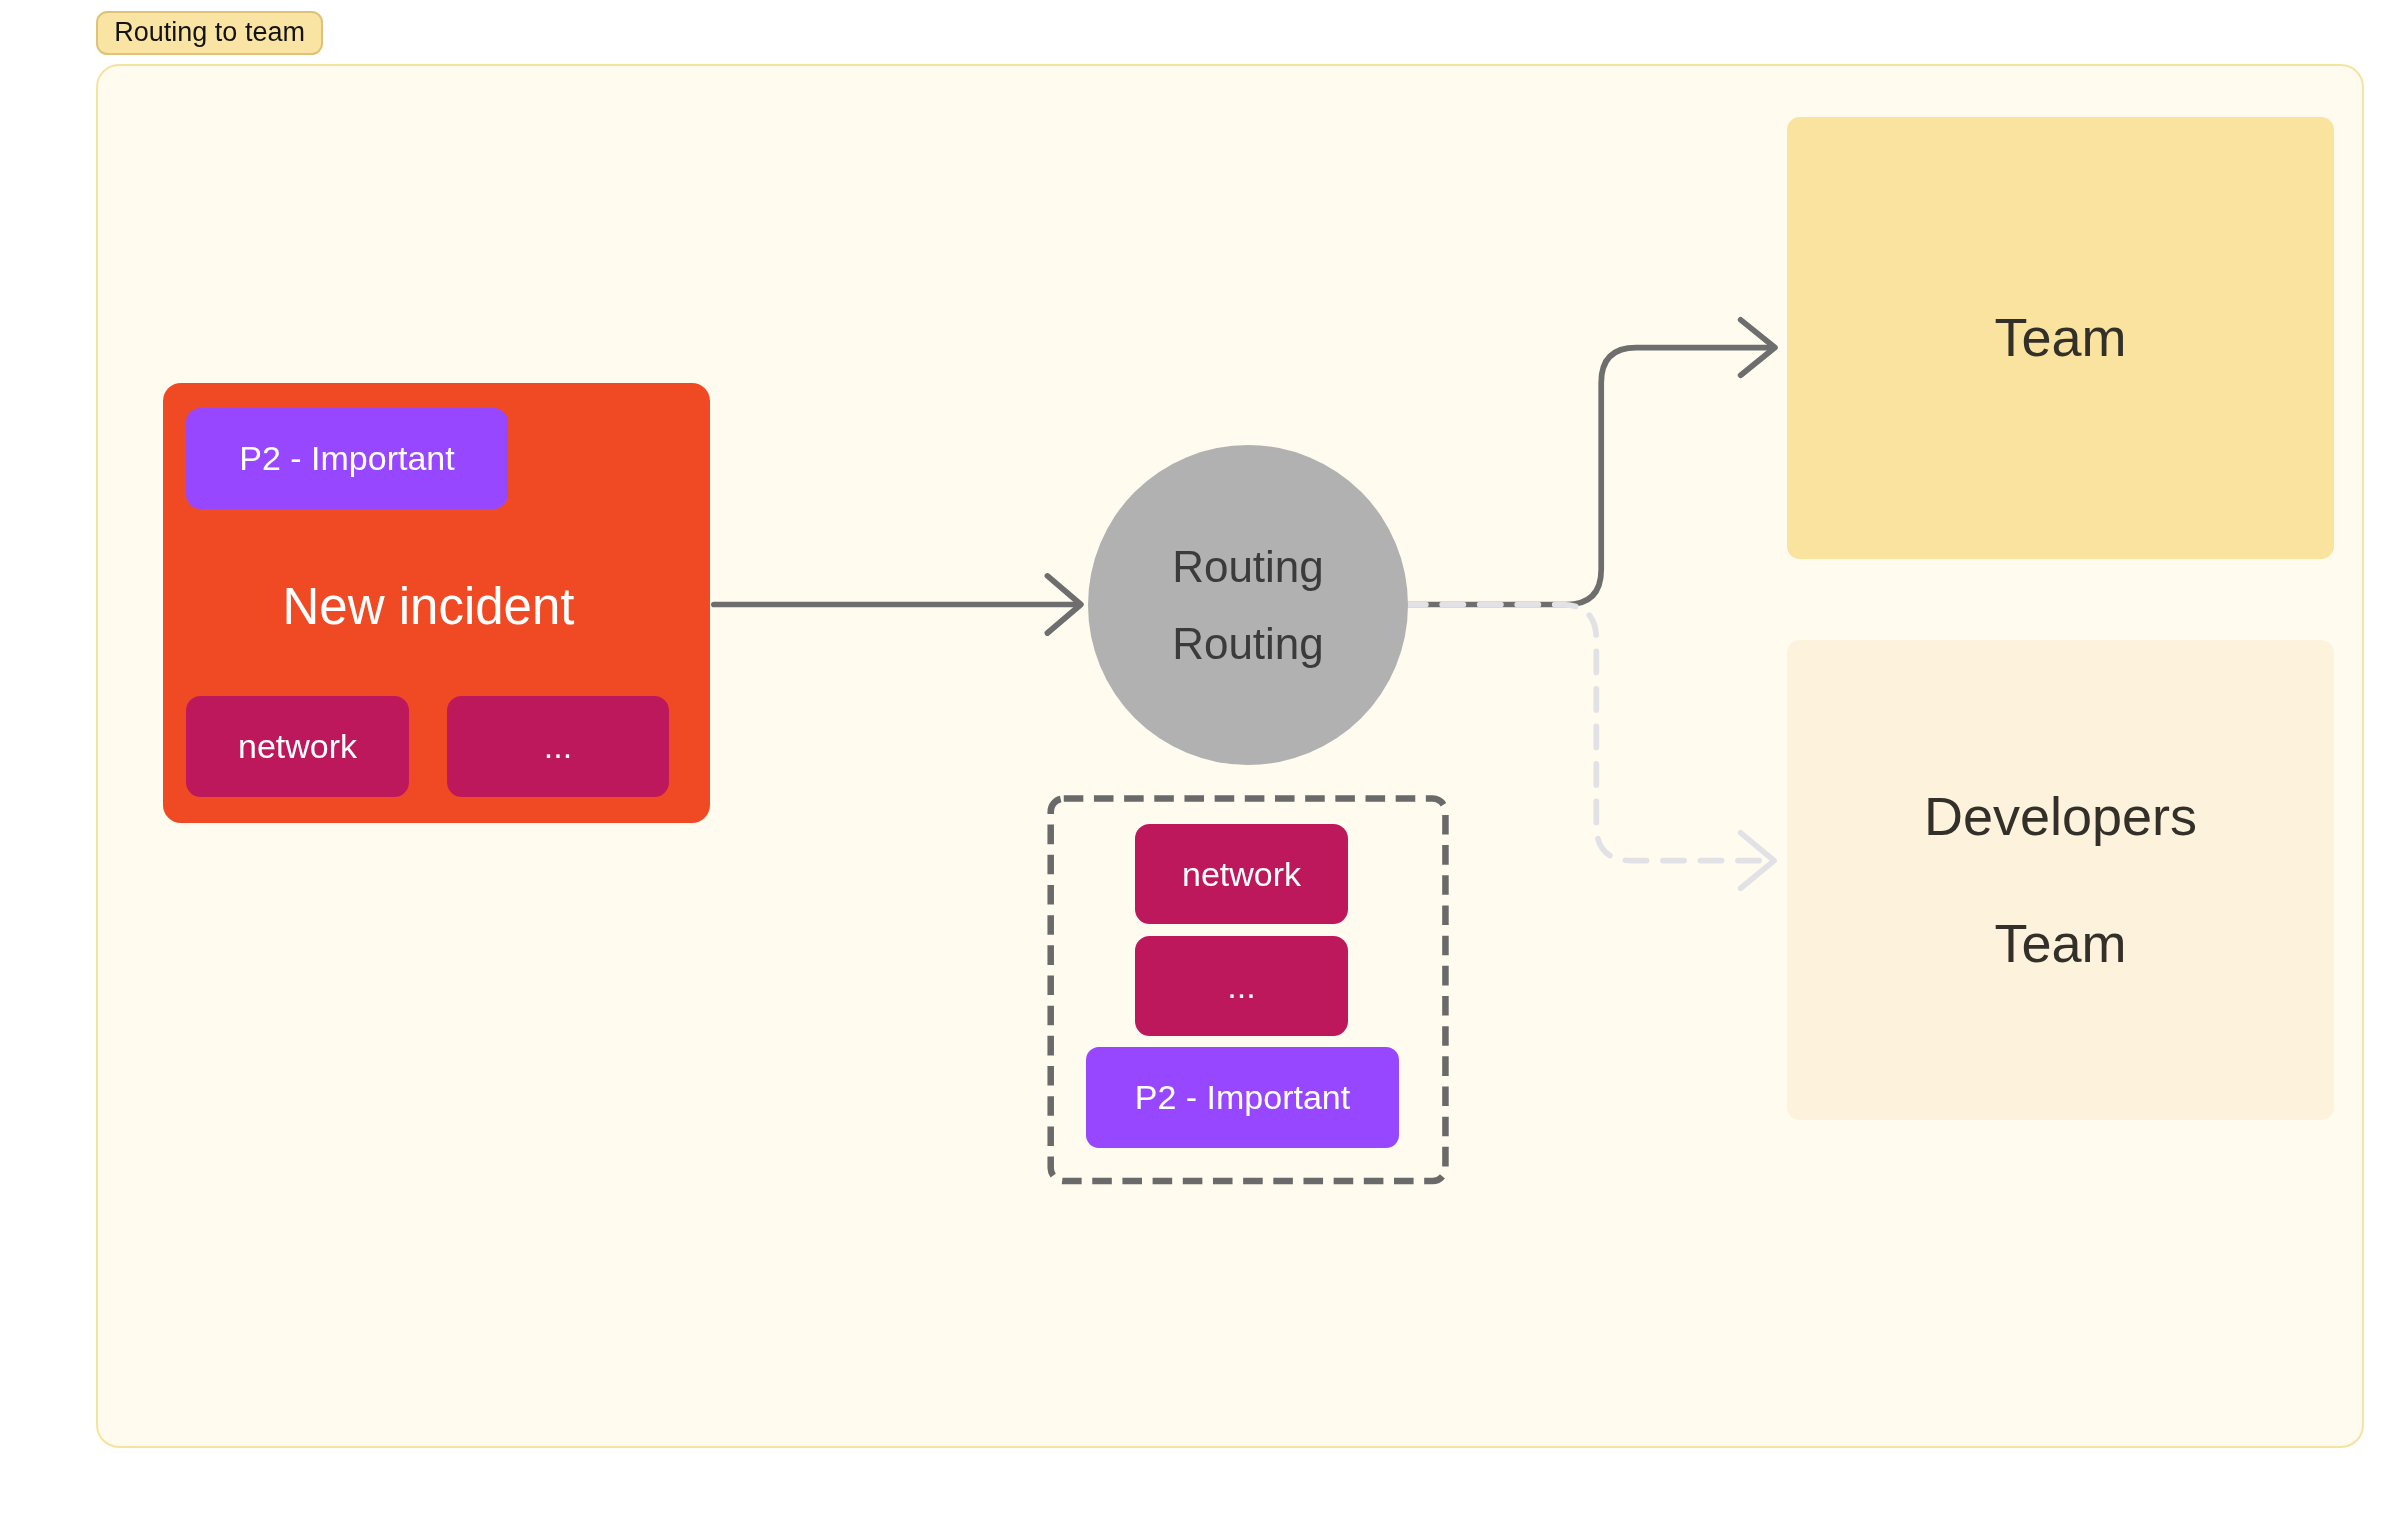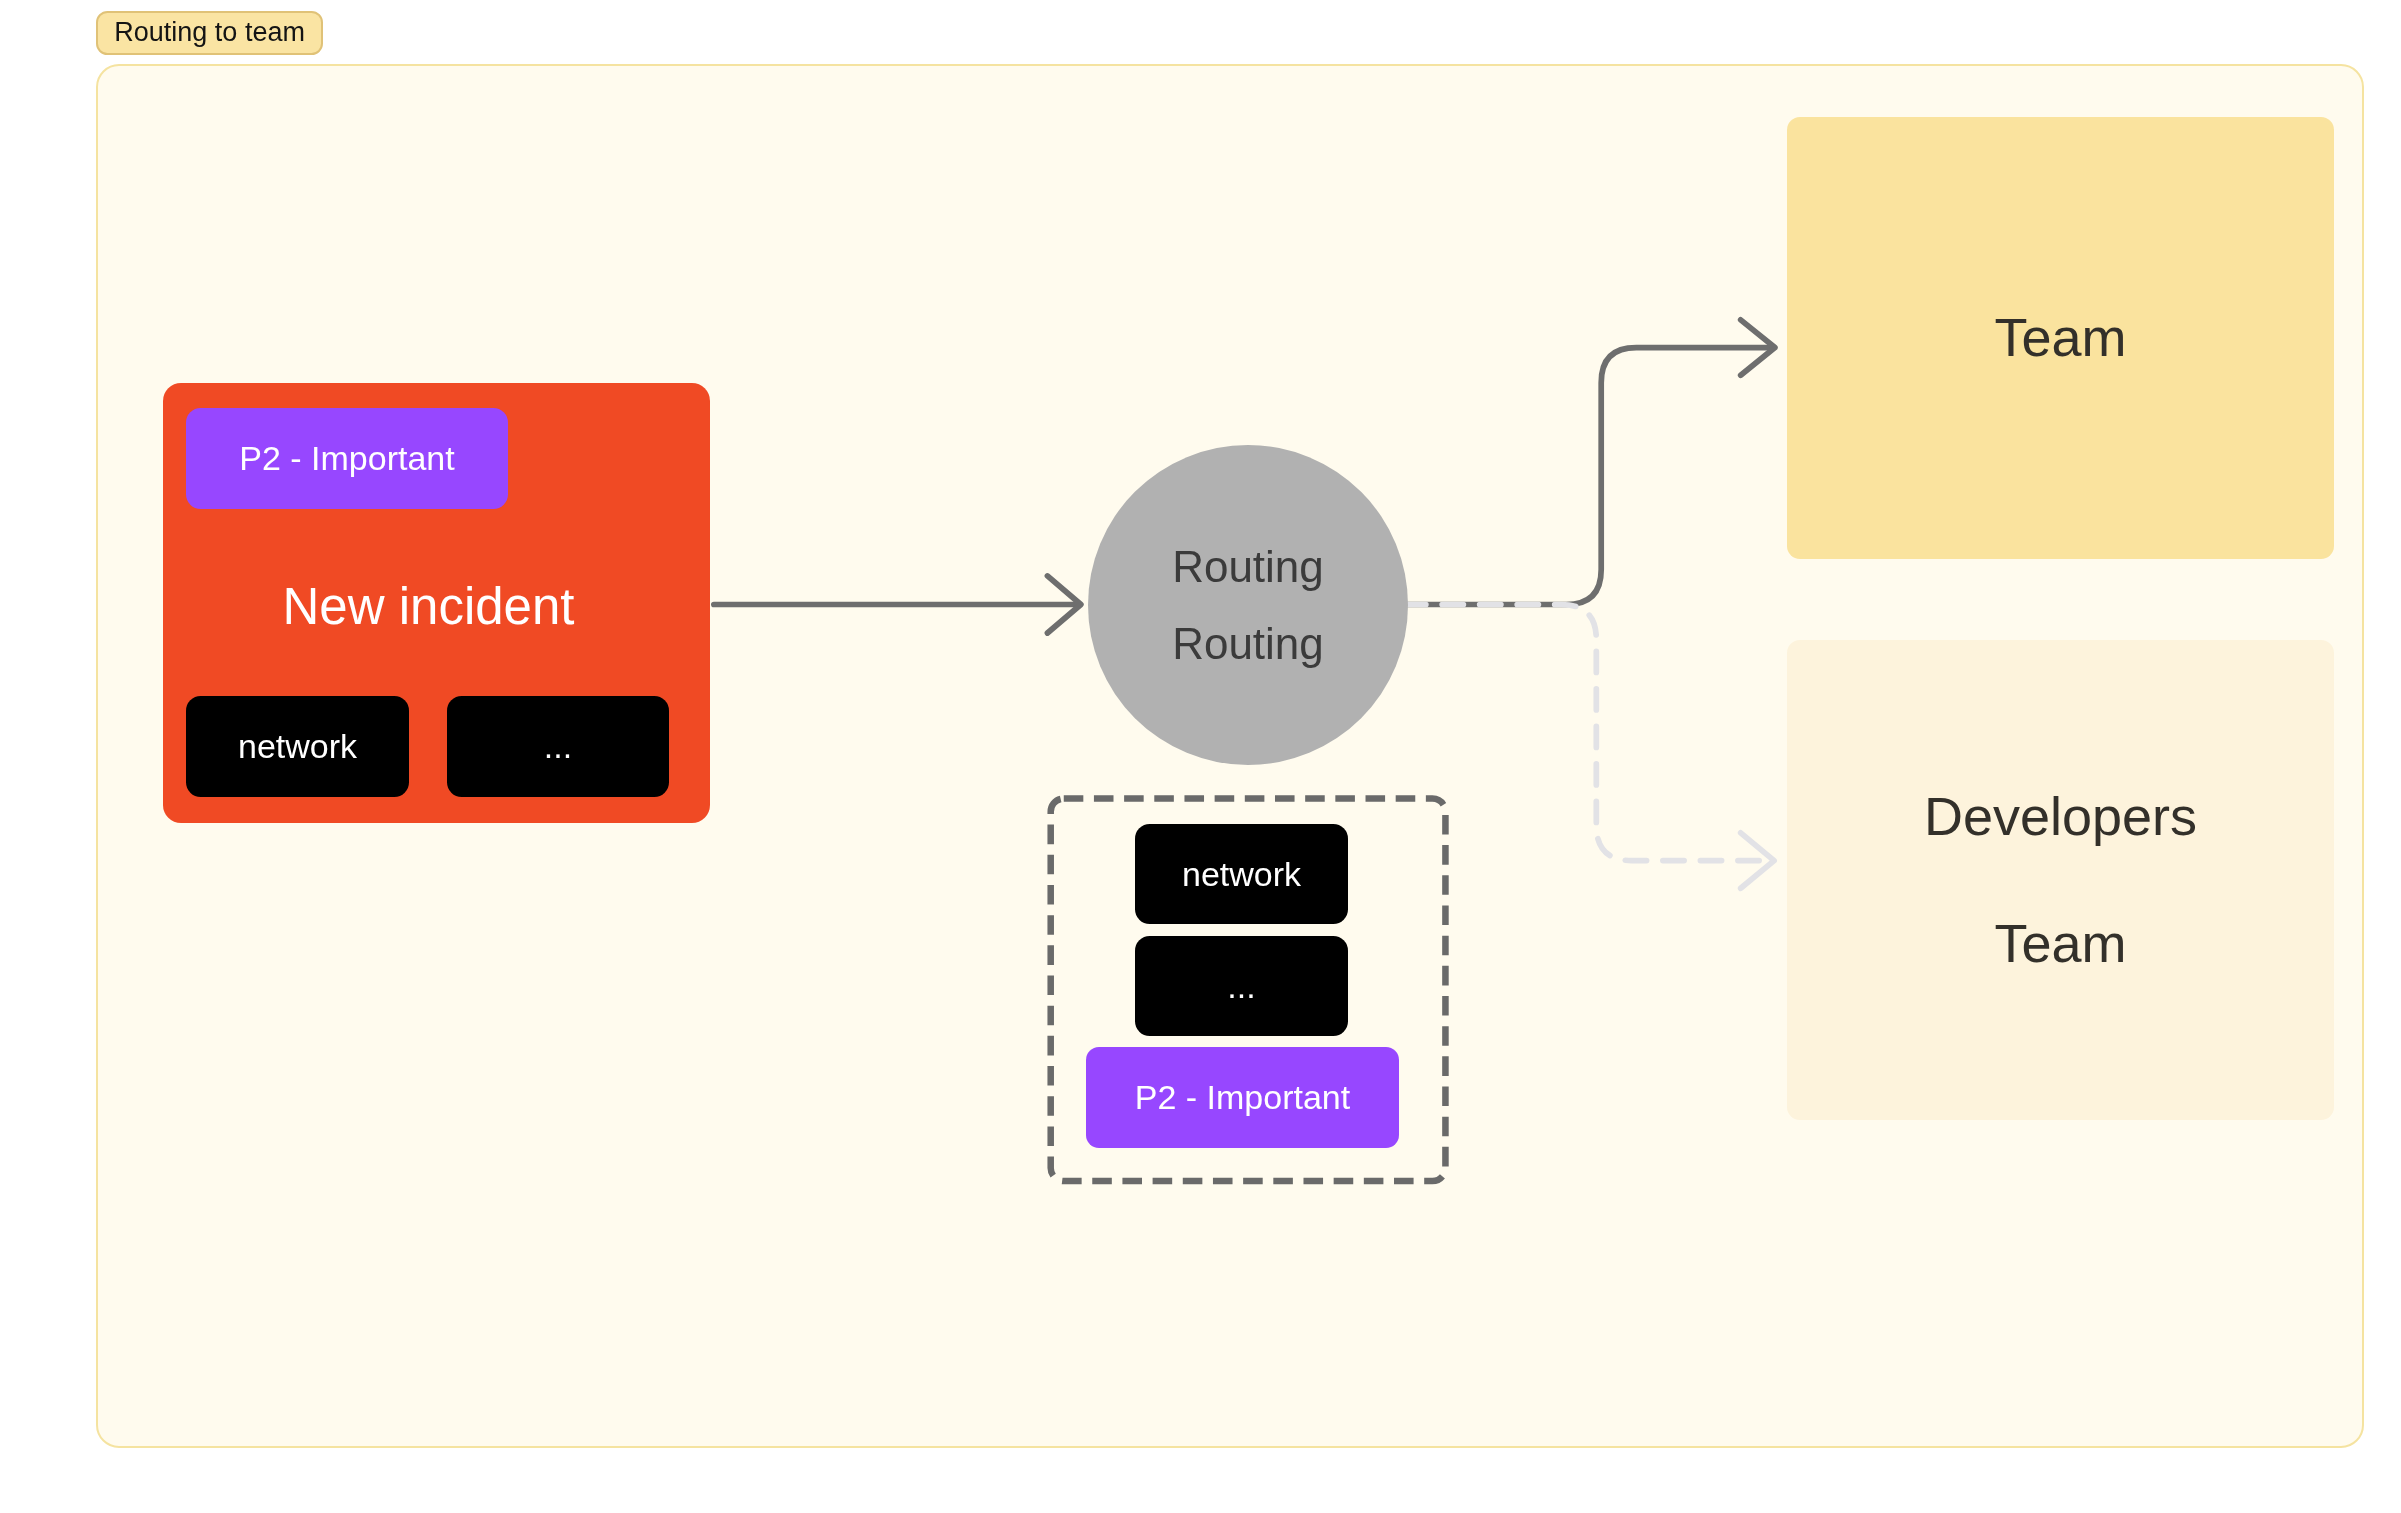--- a/index.html
+++ b/index.html
@@ -24,21 +24,21 @@
   
   .incident-card{
     position:absolute;left:135px;top:383px;width:547px;height:440px;
     background:#F04A24;border-radius:18px;
   }
   .badge{
     position:absolute;display:flex;align-items:center;justify-content:center;
     border-radius:14.7px;color:#ffffff;font-size:34px;font-weight:500;white-space:nowrap;
   }
   .badge.purple{background:#9747FF;}
-  .badge.blue{background:#000000;}
+  .badge.blue{background:#be185d;}
   .incident-priority{left:23px;top:25px;width:322px;height:101px;}
   .incident-title{
     position:absolute;left:0;right:16px;top:194px;text-align:center;
     font-size:51px;font-weight:500;color:#ffffff;
   }
   .incident-tag-network{left:23px;top:313px;width:223px;height:101px;}
   .incident-tag-more{left:284px;top:313px;width:222px;height:101px;}
   
   .engine{
     position:absolute;left:1060px;top:445px;width:320px;height:320px;border-radius:50%;

